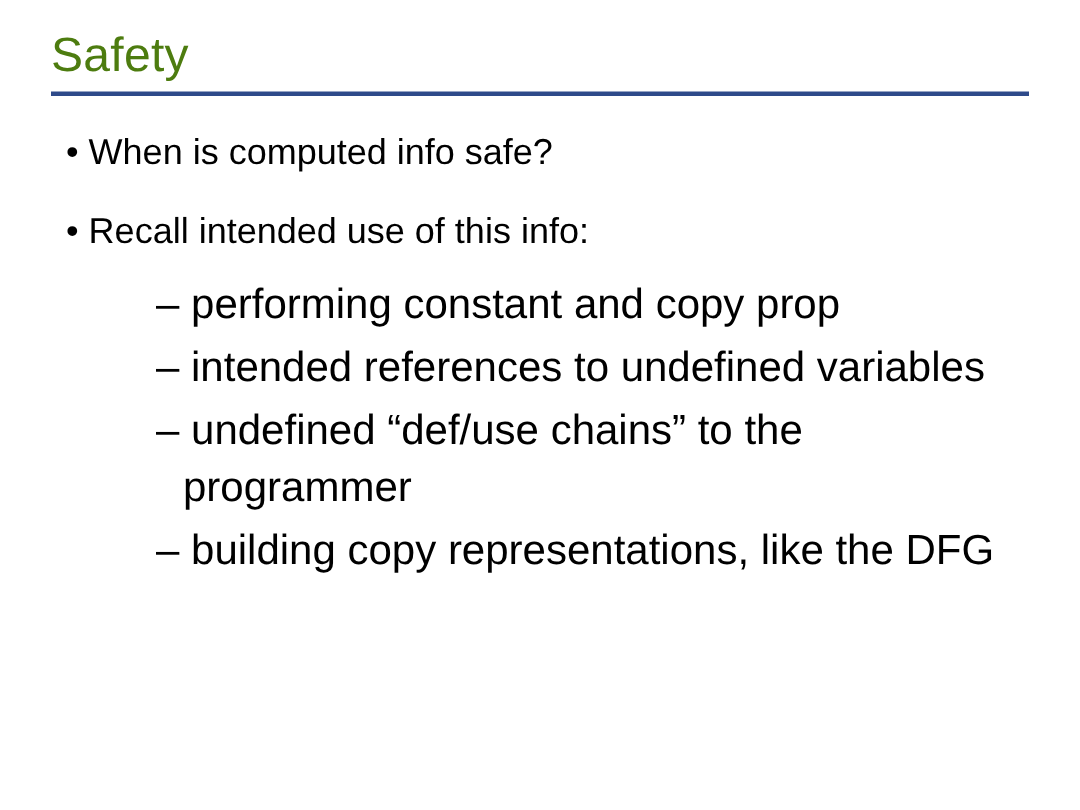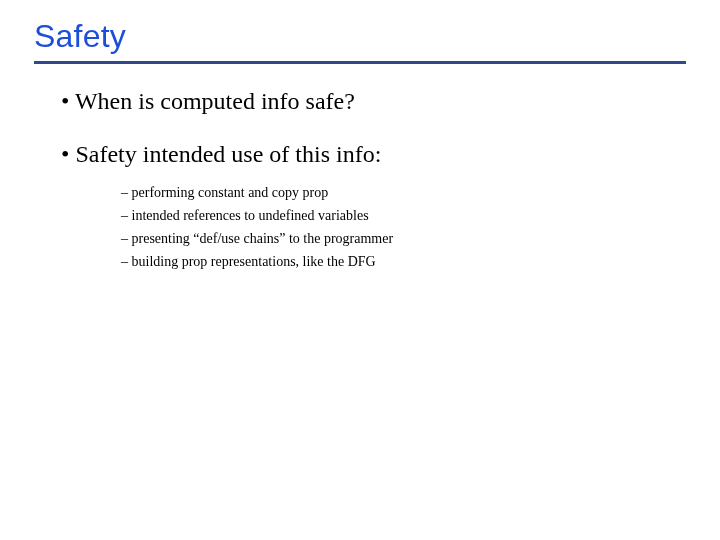--- a/index.html
+++ b/index.html
@@ -12,53 +12,52 @@
     color: #000000;
   }
   .slide {
     box-sizing: border-box;
     width: 720px;
     height: 540px;
     padding: 18px 34px 0 34px;
   }
   .title {
     font-size: 32px;
-    color: #1d4ed8;
+    color: #4d7c0f;
     letter-spacing: 0.2px;
     padding-bottom: 6px;
   }
   .rule {
     border: 0;
     height: 3px;
     background: #2e4a8a;
     margin: 0 0 22px 0;
   }
   ul.level1 {
     list-style: none;
     padding-left: 10px;
-    margin: 17px;
-    font-family: Liberation Serif, serif;
+    margin: 0;
   }
   ul.level1 > li {
     font-size: 24px;
     line-height: 1.3;
     margin-bottom: 22px;
     text-indent: -18px;
     padding-left: 18px;
   }
   ul.level1 > li::before {
     content: "•  ";
   }
   ul.level2 {
     list-style: none;
     padding-left: 42px;
     margin-top: 14px;
   }
   ul.level2 > li {
-    font-size: 14px;
+    font-size: 28px;
     line-height: 1.35;
     margin-bottom: 4px;
     text-indent: -18px;
     padding-left: 18px;
   }
   ul.level2 > li::before {
     content: "–  ";
   }
 </style>
 </head>
@@ -66,22 +65,22 @@
 
 <div class="slide">
   <div class="title">Safety</div>
   <hr class="rule">
 
   <ul class="level1">
     <li>
       <span>When is computed info safe?</span>
     </li>
     <li>
-      <span>Safety intended use of this info:</span>
+      <span>Recall intended use of this info:</span>
       <ul class="level2">
         <li><span>performing constant and copy prop</span></li>
         <li><span>intended references to undefined variables</span></li>
-        <li><span>presenting “def/use chains” to the programmer</span></li>
-        <li><span>building prop representations, like the DFG</span></li>
+        <li><span>undefined “def/use chains” to the programmer</span></li>
+        <li><span>building copy representations, like the DFG</span></li>
       </ul>
     </li>
   </ul>
 </div>
 
 </body></html>

